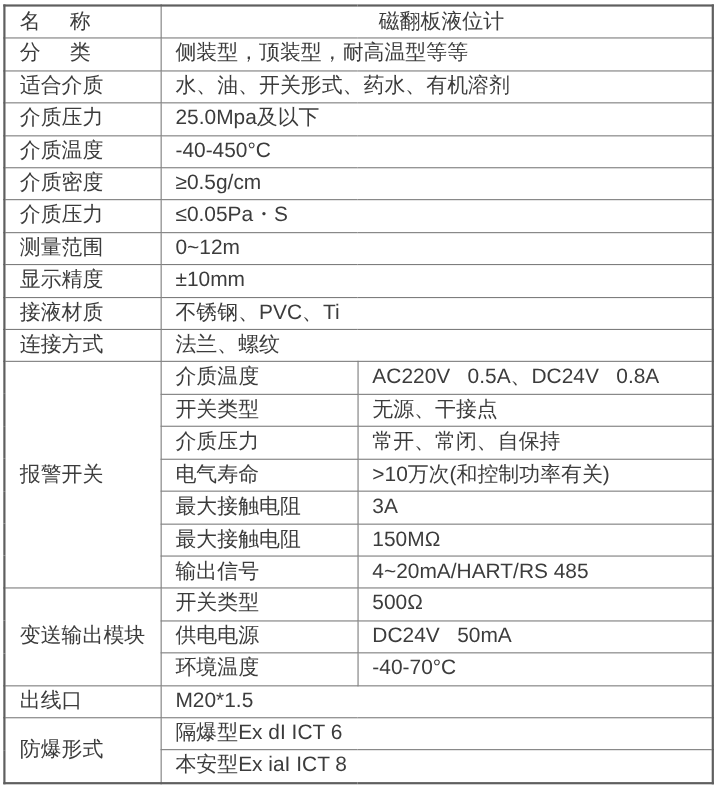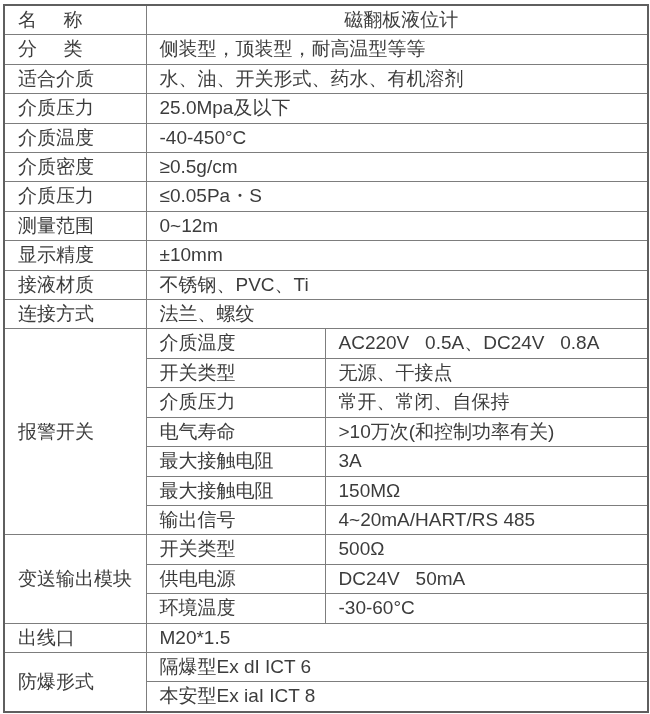--- a/index.html
+++ b/index.html
@@ -138,21 +138,21 @@
       <td rowspan="3" class="vtop">变送输出模块</td>
       <td>开关类型</td>
       <td>500Ω</td>
     </tr>
     <tr>
       <td>供电电源</td>
       <td>DC24V   50mA</td>
     </tr>
     <tr>
       <td>环境温度</td>
-      <td>-30-60°C</td>
+      <td>-40-70°C</td>
     </tr>
 
     <tr>
       <td>出线口</td>
       <td colspan="2">M20*1.5</td>
     </tr>
 
     <tr>
       <td rowspan="2" class="vtop">防爆形式</td>
       <td colspan="2">隔爆型Ex dI ICT 6</td>

